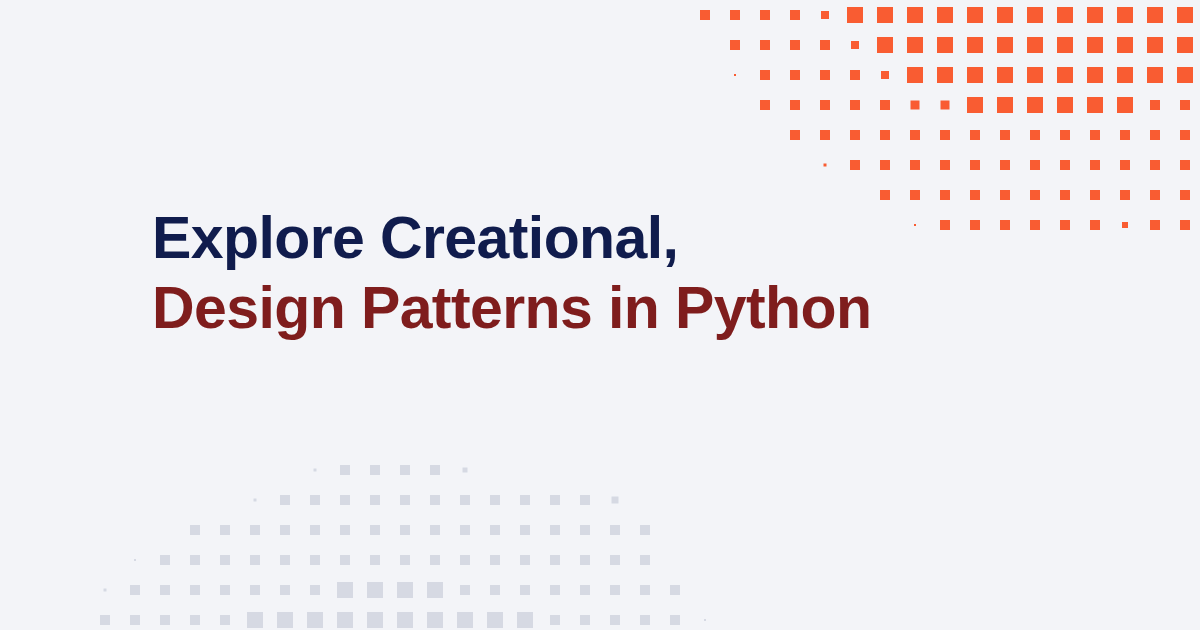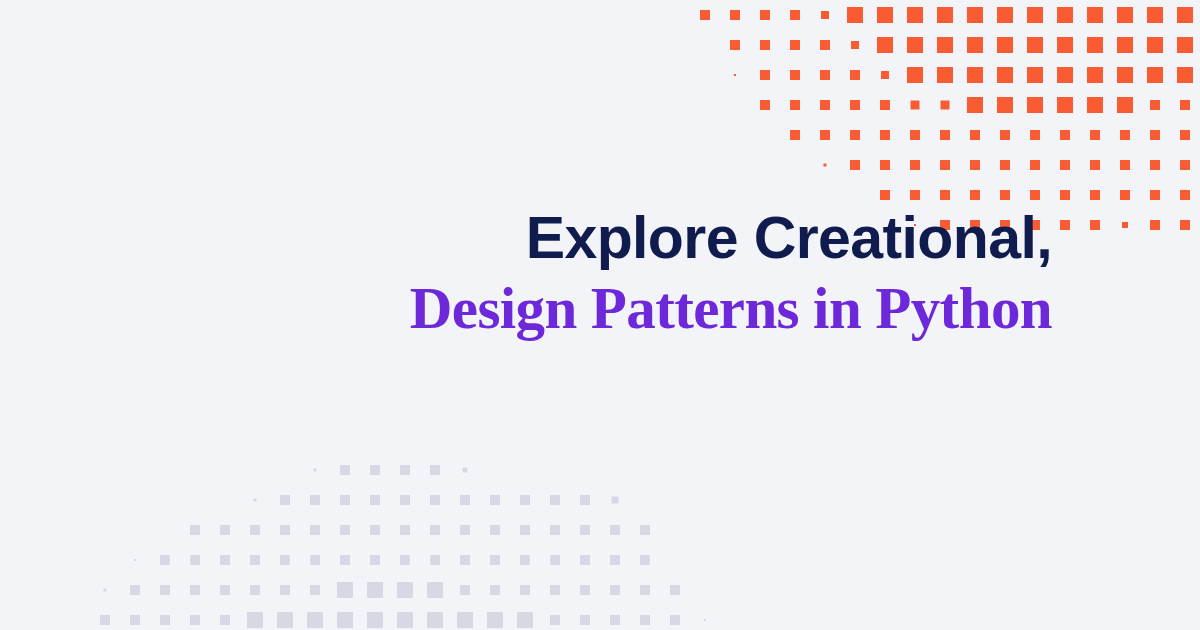--- a/index.html
+++ b/index.html
@@ -51,21 +51,20 @@
     width:900px;
   }
   .headline-line {
     display:block;
     font-family:"Liberation Sans", sans-serif;
     font-weight:bold;
     font-size:59px;
     line-height:70px;
     letter-spacing:-0.6px;
     white-space:nowrap;
-    text-align:right;
   }
   .headline-line.navy  { color:#101c4d; }
   .headline-line.accent{ color:#f95c32; }
 </style>
 </head>
 <body style="background: rgb(243, 244, 248);">
 
 <div id="card" style="background: rgb(243, 244, 248);">
 
   <div class="dot-grid" id="dots-top-right">
@@ -287,16 +286,16 @@
         <rect x="490.00" y="160.00" width="10" height="10" fill="#d6d9e3"></rect>
         <rect x="520.00" y="160.00" width="10" height="10" fill="#d6d9e3"></rect>
         <rect x="550.00" y="160.00" width="10" height="10" fill="#d6d9e3"></rect>
         <rect x="580.00" y="160.00" width="10" height="10" fill="#d6d9e3"></rect>
         <rect x="614.00" y="164.00" width="2" height="2" fill="#d6d9e3"></rect>
       </svg>
     </div>
 
   <div id="headline">
     <span class="headline-line navy" style="color: rgb(16, 28, 77);">Explore Creational,</span>
-    <span class="headline-line accent" style="color: #6d28d9; font-family: Liberation Serif, serif;">Design Patterns in Python</span>
+    <span class="headline-line accent" style="color: #7f1d1d;">Design Patterns in Python</span>
   </div>
 
 </div>
 
 </body></html>

